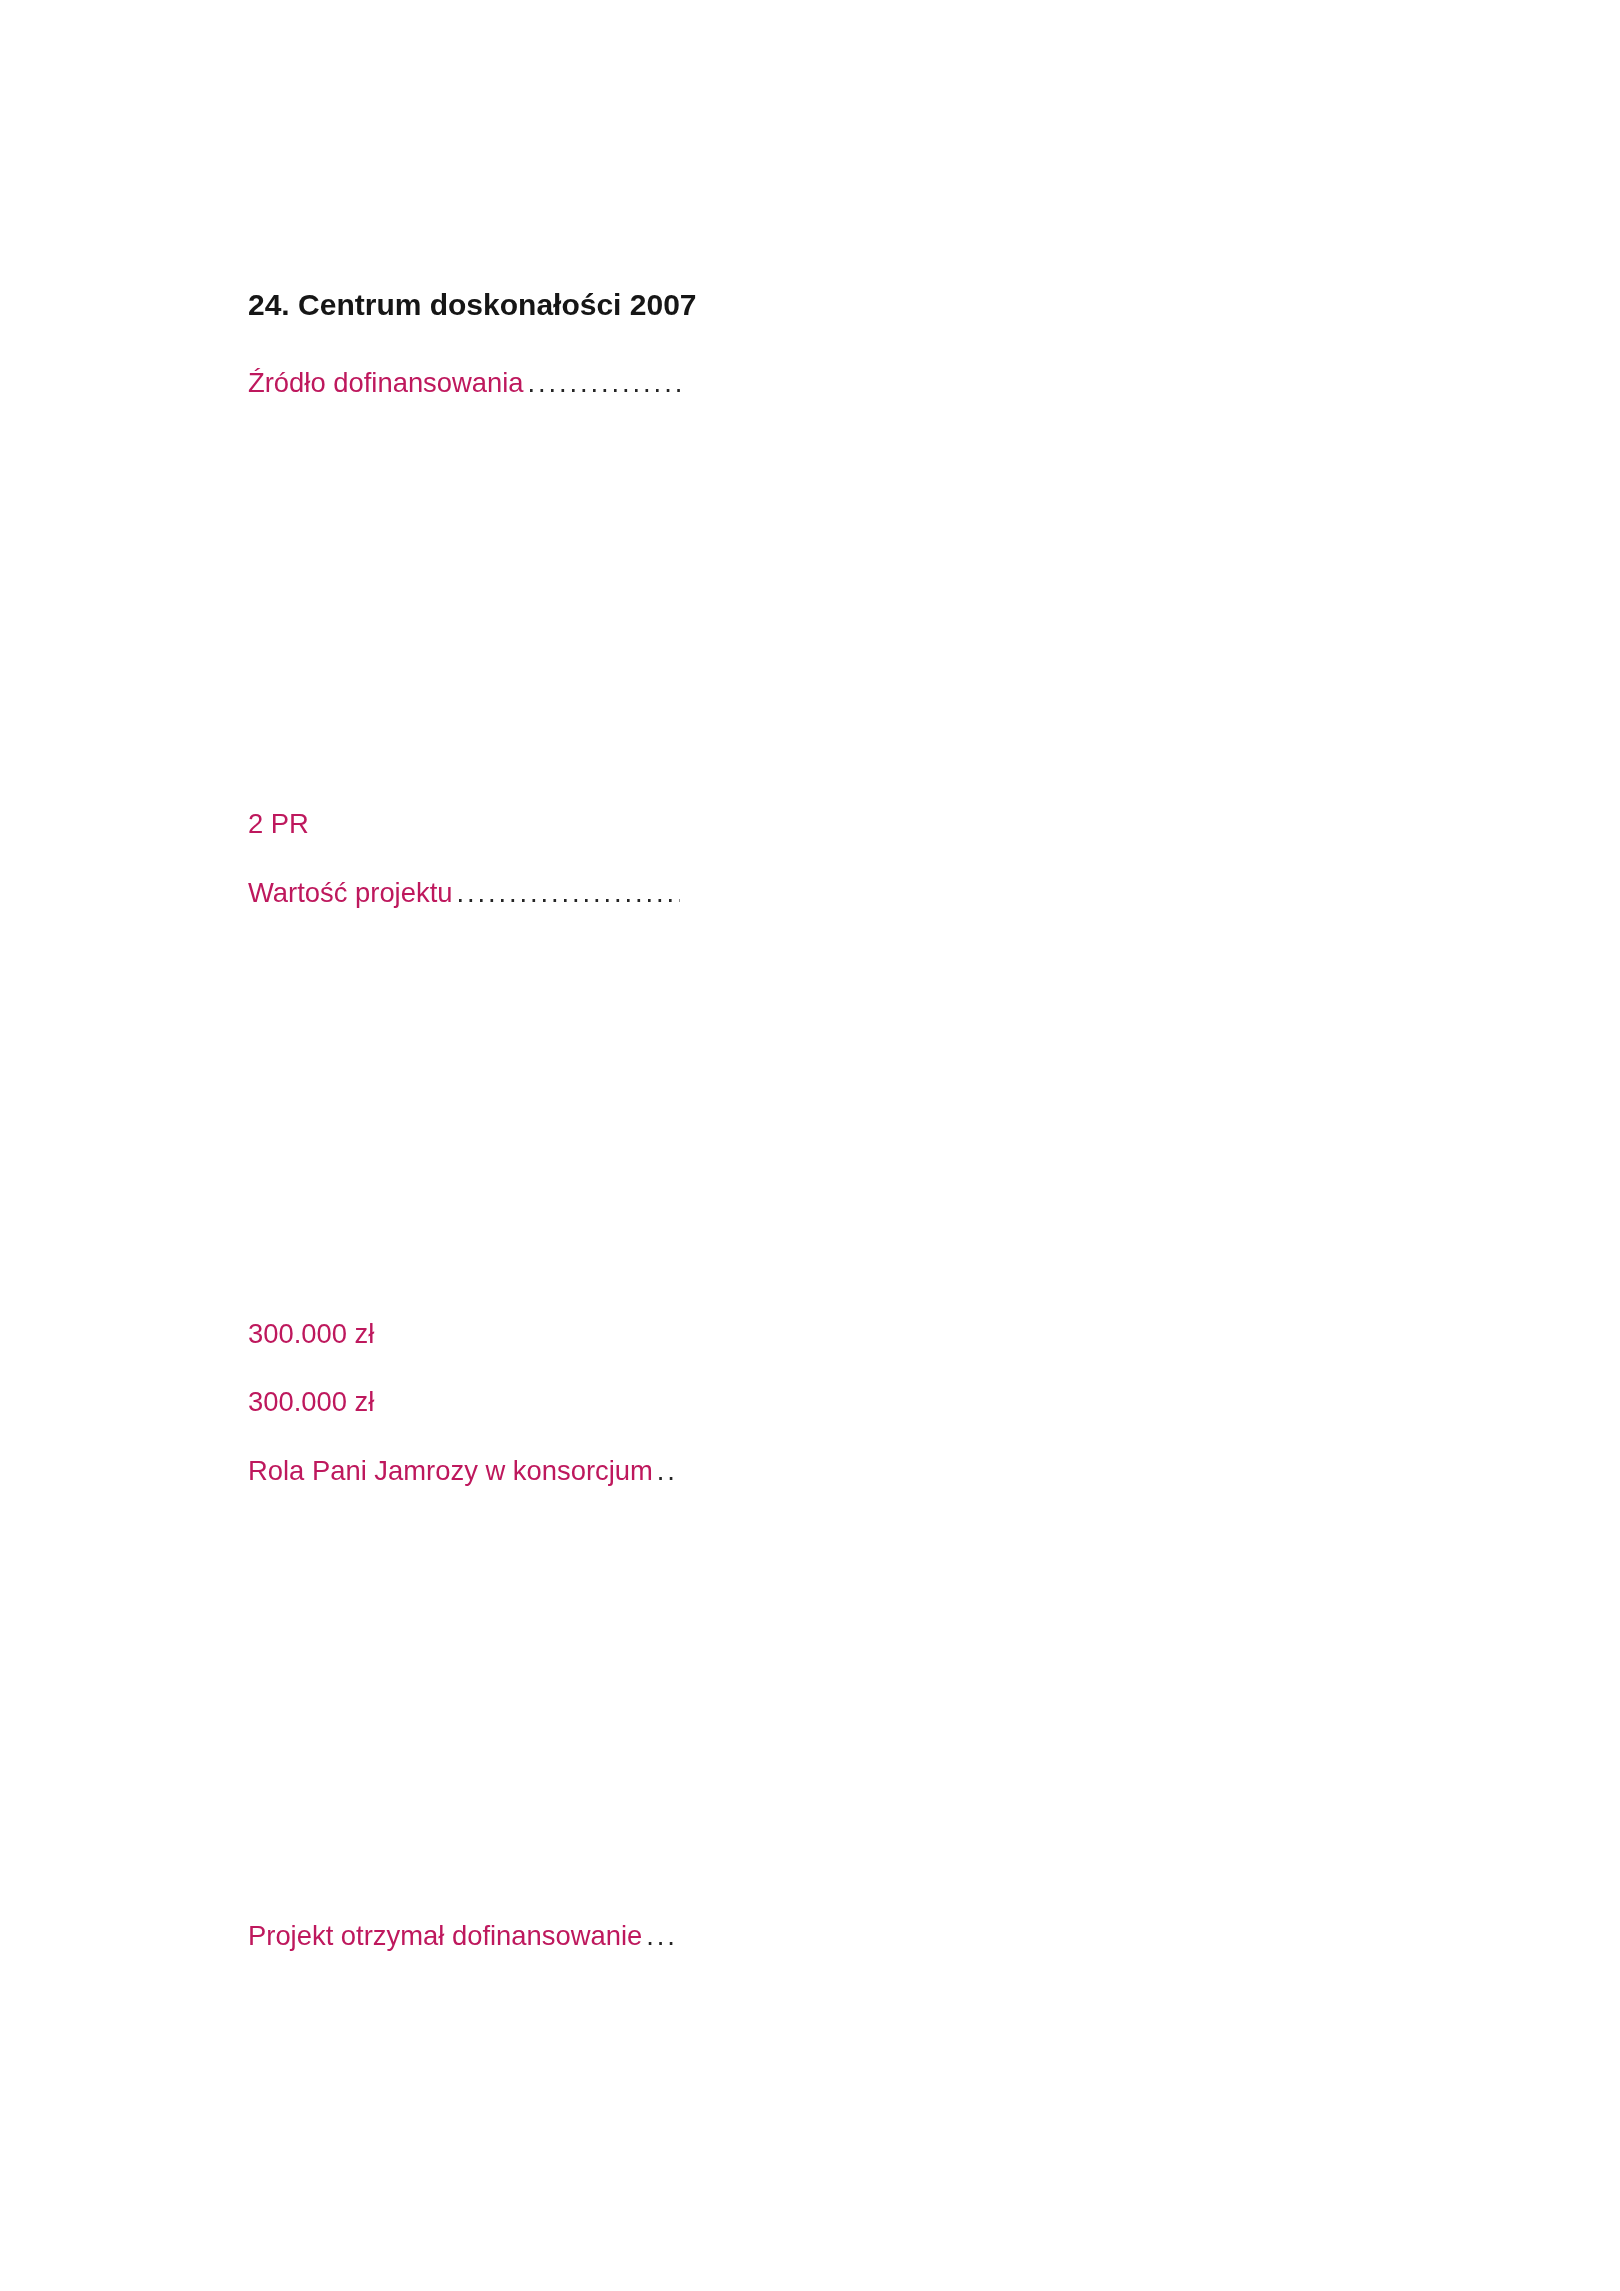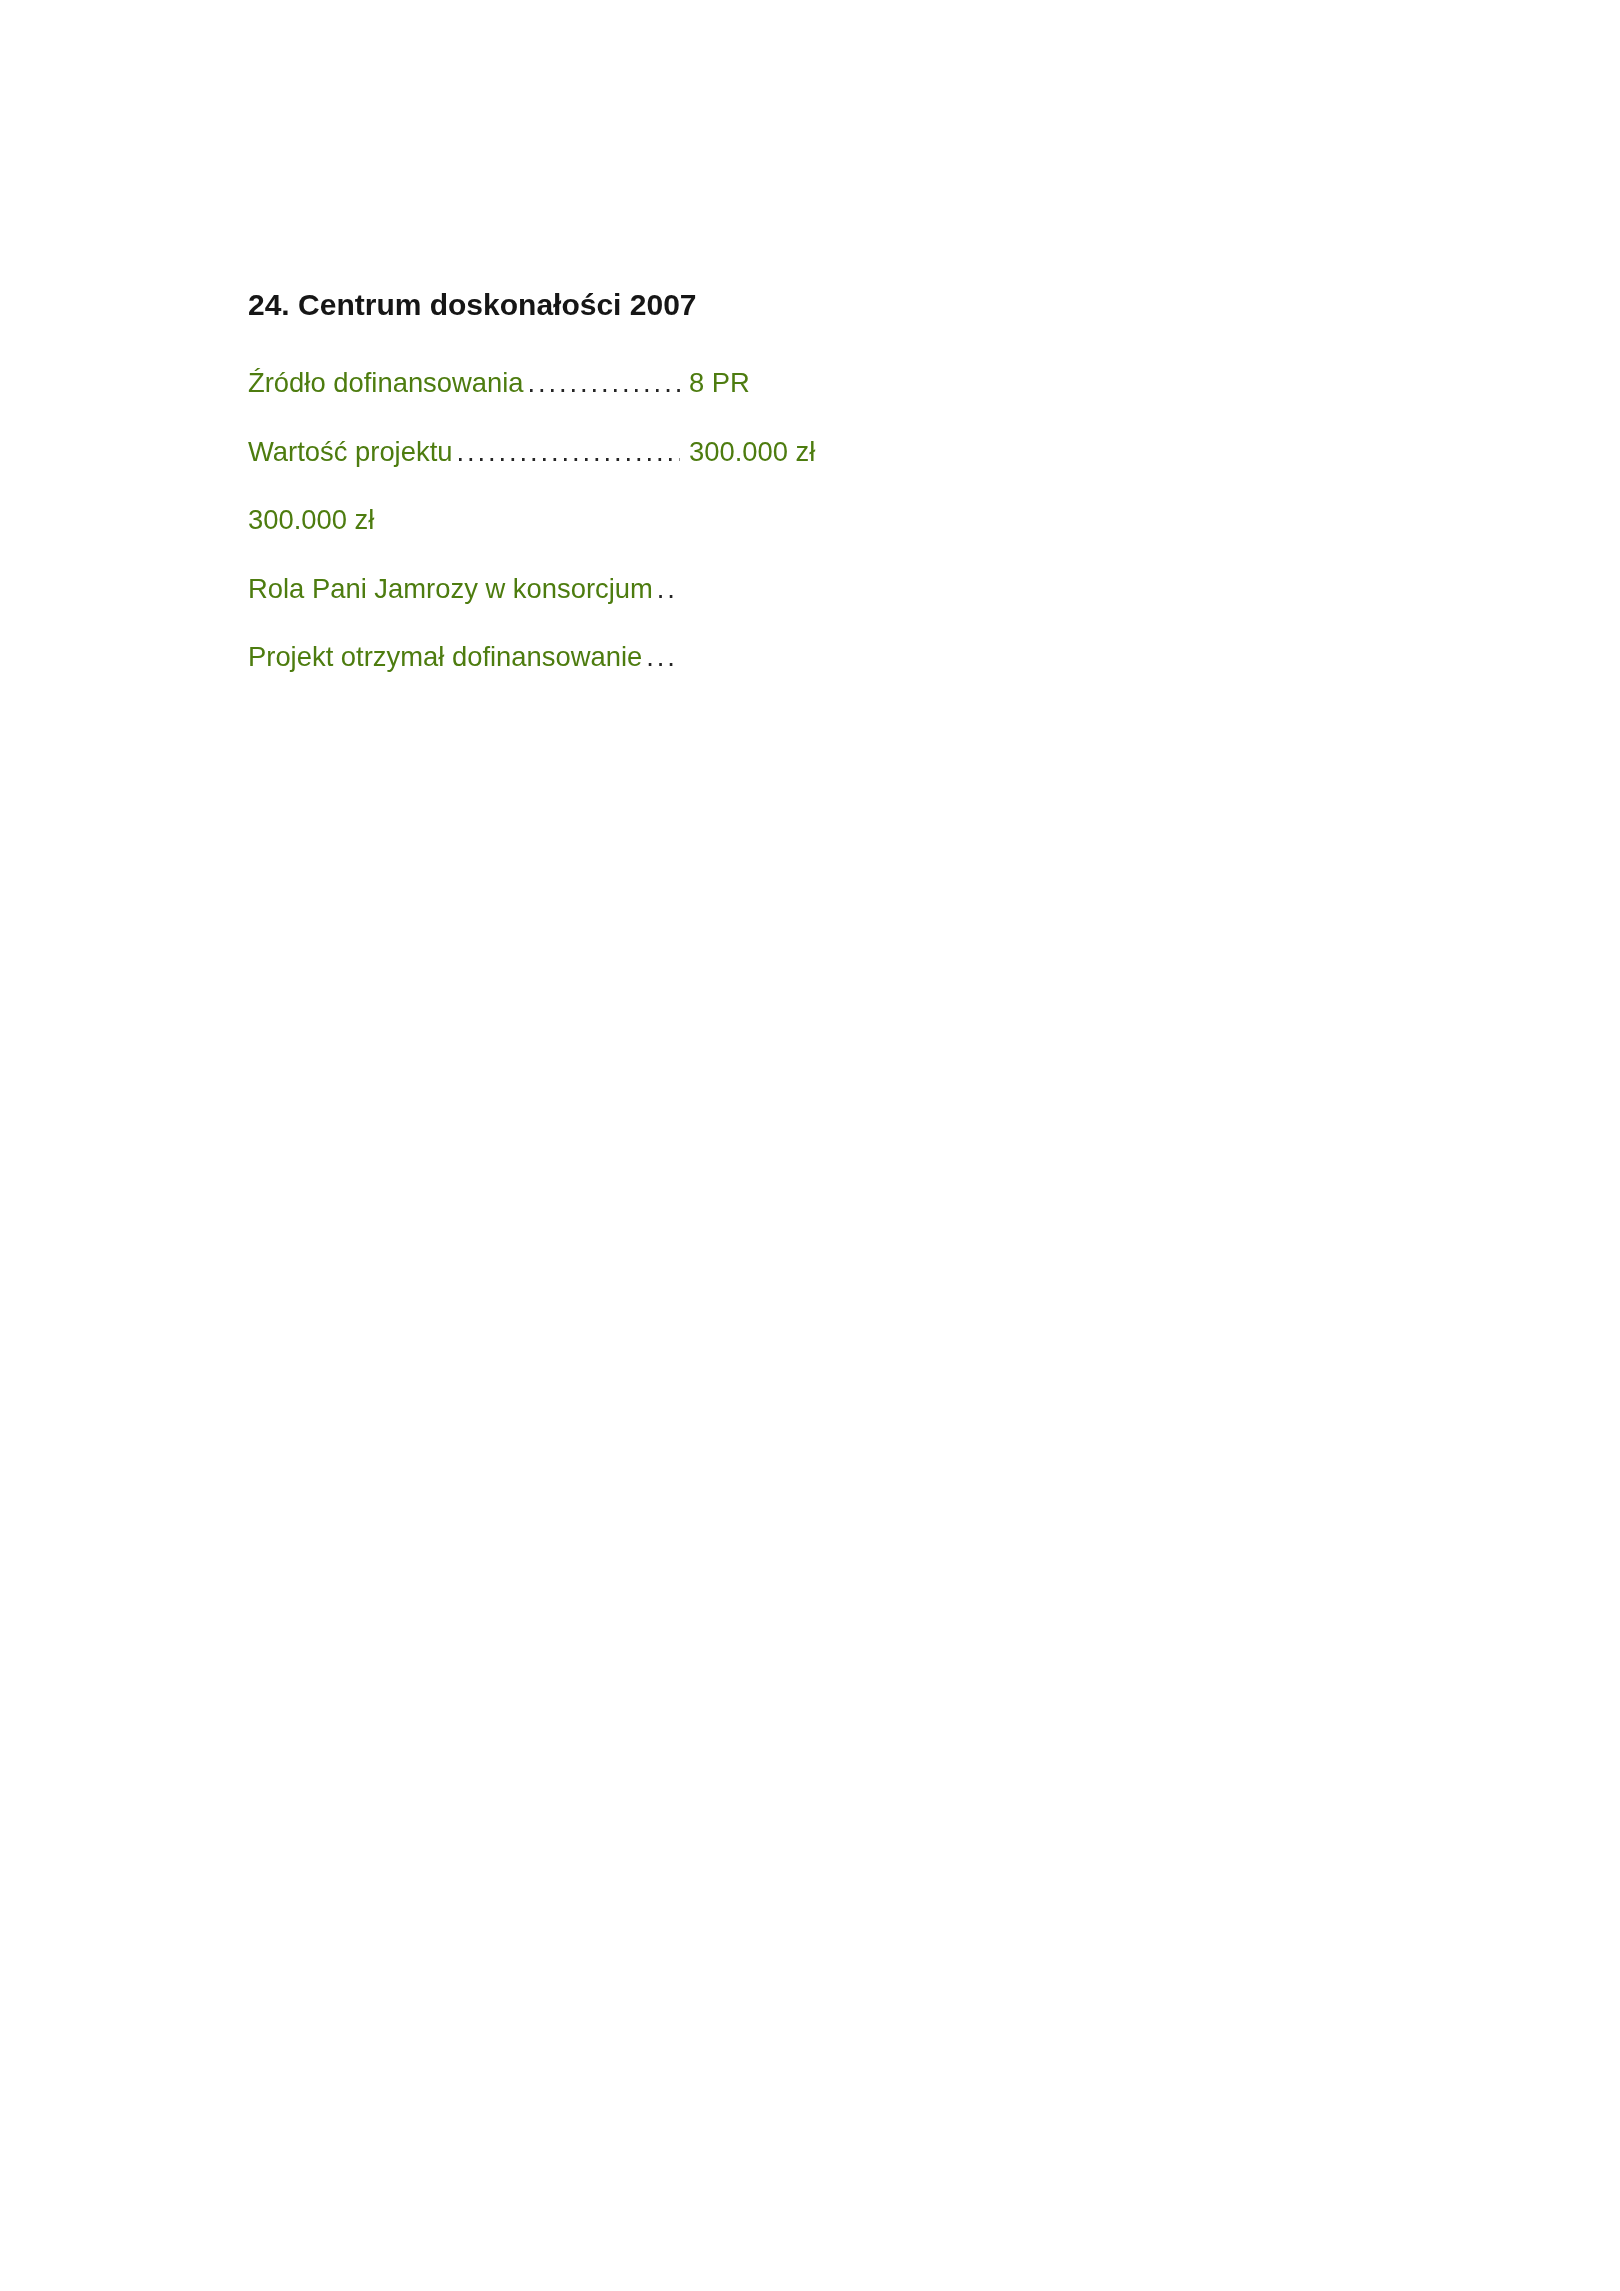--- a/index.html
+++ b/index.html
@@ -30,21 +30,22 @@
     color: #161616;
     margin: 0 0 35px 0;
     white-space: nowrap;
   }
   .field-row {
     display: flex;
     align-items: baseline;
     font-size: 27.4px;
     line-height: 44px;
     margin-bottom: 24.5px;
-    color: #4d7c0f;
+    color: #be185d;
+    flex-direction: column;
   }
   .field-left {
     flex: 0 0 441px;
     width: 441px;
     display: flex;
     align-items: baseline;
     overflow: hidden;
   }
   .field-label {
     white-space: nowrap;
@@ -90,21 +91,21 @@
 
   <div class="content">
 
     <h1 class="doc-heading">24. Centrum doskonałości 2007</h1>
 
     <div class="field-row">
       <div class="field-left">
         <span class="field-label">Źródło dofinansowania</span>
         <span class="field-dots"></span>
       </div>
-      <div class="field-value">8 PR</div>
+      <div class="field-value">2 PR</div>
     </div>
 
     <div class="field-row">
       <div class="field-left">
         <span class="field-label">Wartość projektu</span>
         <span class="field-dots"></span>
       </div>
       <div class="field-value">300.000 zł</div>
     </div>
 

